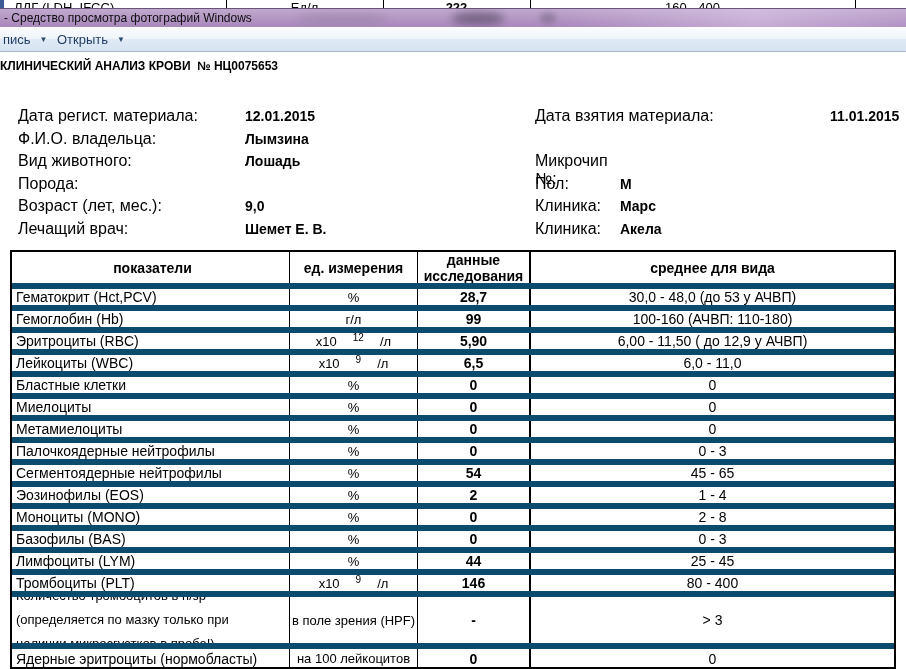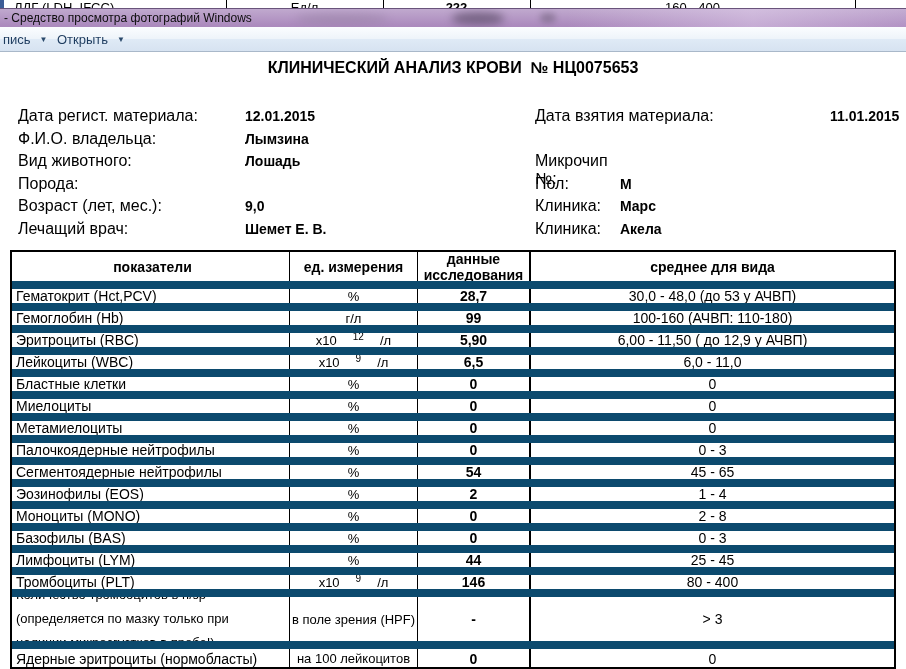--- a/index.html
+++ b/index.html
@@ -42,37 +42,37 @@
   }
   .menu-item { position:absolute; top:0; height:24px; display:flex; align-items:center; gap:9px;
     font-size:13px; color:#1e3c5f; cursor:default; }
   .mi-burn { left:3px; }
   .mi-open { left:57px; }
   .menu-arrow { font-size:8px; color:#2b4a6b; padding-top:1px; }
 
   
   .photo { position:absolute; top:52px; left:0; width:906px; height:617px; background:#fff; }
 
-  .doc-title { position:absolute; top:7px; left:0; width:100%; text-align:center;
-    font-size:16px; font-weight:bold; white-space:pre; }
+  .doc-title { position:absolute; top:7px; left:0; width:100%; text-align:left;
+    font-size:12px; font-weight:bold; white-space:pre; }
 
   .info { position:absolute; top:55px; font-size:16px; }
   .info .irow { display:flex; align-items:baseline; height:22.5px; }
   .info .lab { flex:0 0 auto; }
   .info .val { font-size:14px; font-weight:bold; }
   .info-left  { left:18px; }
   .info-left  .lab { width:227px; }
   .info-right { left:535px; }
   .info-right .lab { width:85px; }
   .info-right .irow:nth-child(1) .lab { width:295px; }
 
   
   .rtable { position:absolute; left:10px; top:198px; width:886px; height:419px;
     box-sizing:border-box; border:2px solid #000; overflow:hidden; }
-  .tr { display:flex; height:22px; box-sizing:border-box; border-bottom:8px solid #0c4a6e; }
+  .tr { display:flex; height:22px; box-sizing:border-box; border-bottom:6px solid #0c4a6e; }
   .tr.head { height:37px; font-weight:bold; }
   .tr:last-child { border-bottom:none; }
   .c { box-sizing:border-box; display:flex; align-items:center; justify-content:center;
     text-align:center; overflow:hidden; }
   .c1 { width:278px; justify-content:flex-start; text-align:left; padding-left:4px;
     font-size:14px; border-right:1px solid #000; }
   .c2 { width:128px; font-size:13px; border-right:1px solid #000; }
   .c3 { width:113px; font-size:14px; font-weight:bold; border-right:2px solid #000; }
   .c4 { flex:1; font-size:14px; }
   .head .c1 { justify-content:center; text-align:center; }

